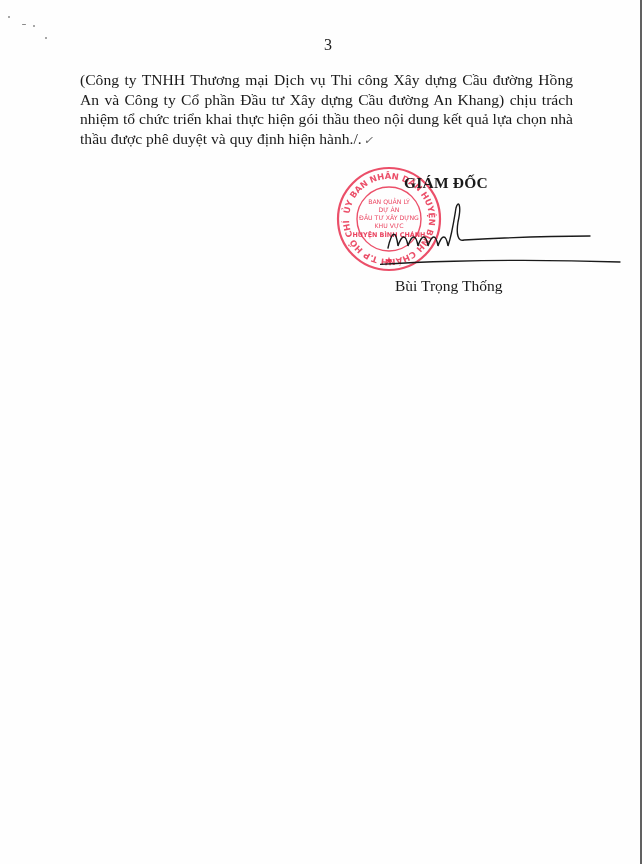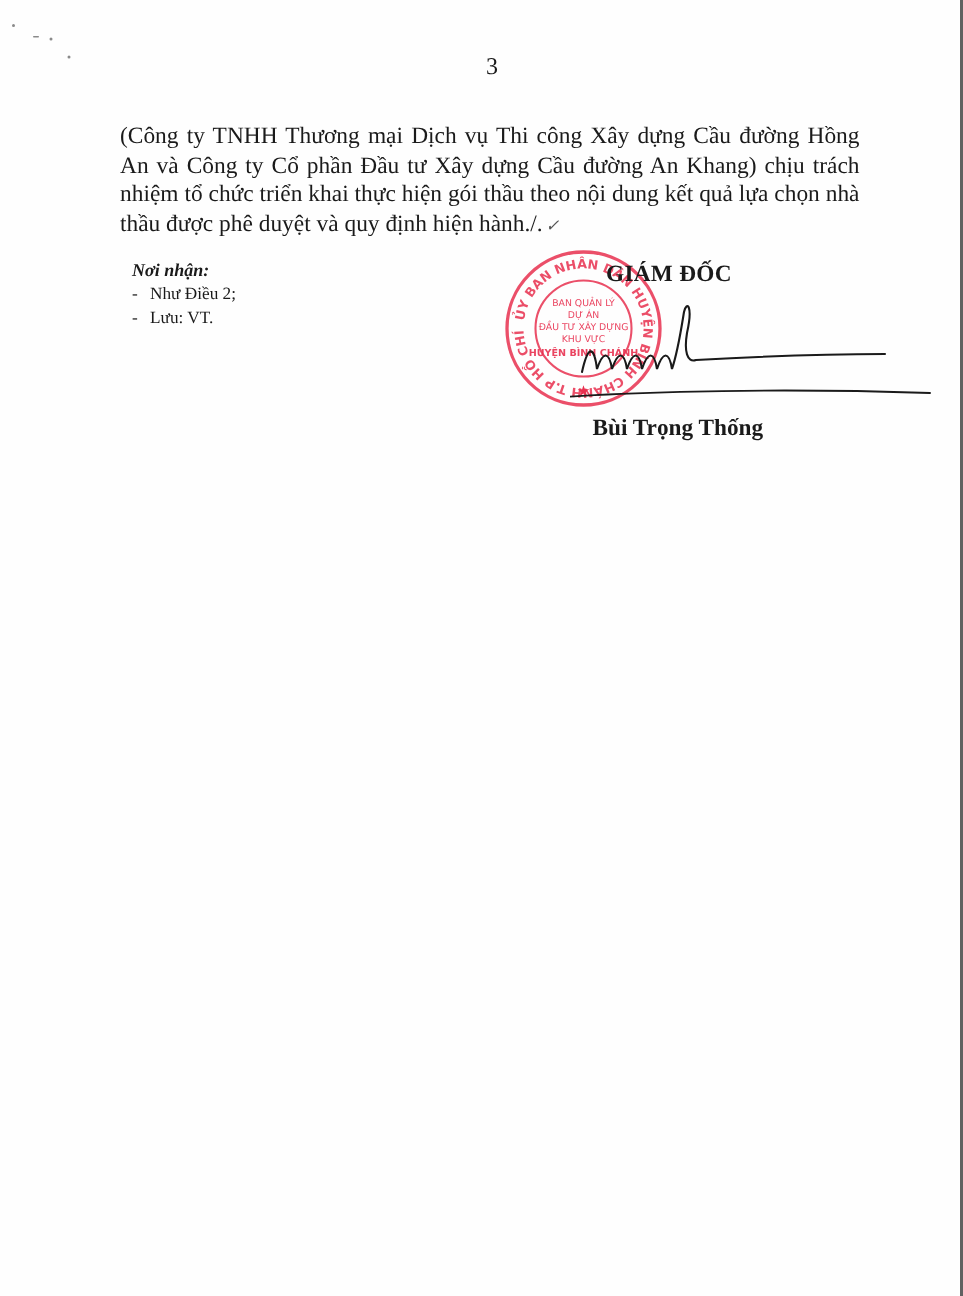--- a/index.html
+++ b/index.html
@@ -11,63 +11,54 @@
       position: relative;
     }
     .page { position: absolute; inset: 0; background: #fefefe; }
     .right-edge { position: absolute; top: 0; right: 0; width: 2px; height: 864px; background: #3a3a3a; opacity: 0.8; }
     .speck { position: absolute; width: 2px; height: 2px; background: #8a8a8a; border-radius: 1px; }
     .page-number {
       position: absolute; top: 36px; left: 0; width: 656px; text-align: center;
       font-size: 16px;
     }
     .body-para {
-      position: absolute; top: 81px; left: 80px; width: 493px;
+      position: absolute; top: 70px; left: 80px; width: 493px;
       font-size: 15.6px; line-height: 19.5px; text-align: justify;
       text-align-last: left;
     }
     .body-para .tick { font-style: italic; color: #555; font-size: 11px; margin-left: 2px; }
     .recipients { position: absolute; top: 172px; left: 88px; font-size: 11.5px; line-height: 16px; }
     .recipients .title { font-weight: bold; font-style: italic; font-size: 12px; }
     .recipients .item { padding-left: 0; }
     .recipients .dash { display: inline-block; width: 12px; }
     .signer-title {
       position: absolute; top: 174px; left: 404px; font-weight: bold; font-size: 15.5px; letter-spacing: 0.2px;
     }
     .signer-name {
-      position: absolute; top: 277px; left: 395px; font-weight: bold; font-size: 15.5px;
+      position: absolute; top: 277px; left: 395px; font-weight: normal; font-size: 15.5px;
     }
     .stamp { position: absolute; top: 166px; left: 336px; width: 106px; height: 106px; }
     .signature { position: absolute; top: 200px; left: 380px; width: 250px; height: 70px; }
   </style>
 </head>
 <body>
 
 <div class="page">
   <div class="right-edge"></div>
   <div class="speck" style="top:16px;left:8px;"></div>
   <div class="speck" style="top:24px;left:22px;width:4px;height:1px;"></div>
   <div class="speck" style="top:25px;left:33px;"></div>
   <div class="speck" style="top:37px;left:45px;"></div>
 
   <div class="page-number">3</div>
 
   <div class="body-para">
     <span>(Công ty TNHH Thương mại Dịch vụ Thi công Xây dựng Cầu đường Hồng An và Công ty Cổ phần Đầu tư Xây dựng Cầu đường An Khang) chịu trách nhiệm tổ chức triển khai thực hiện gói thầu theo nội dung kết quả lựa chọn nhà thầu được phê duyệt và quy định hiện hành./.</span><span class="tick">✓</span>
   </div>
 
-  <div class="recipients">
-    <div class="title">Nơi nhận:</div>
-    <div class="item">
-      <span class="dash">-</span><span>Như Điều 2;</span>
-    </div>
-    <div class="item">
-      <span class="dash">-</span><span>Lưu: VT.</span>
-    </div>
-  </div>
 
   <svg class="stamp" viewBox="0 0 106 106">
     <defs>
       <path id="ringPath" d="M 53,53 m -40,0 a 40,40 0 1,1 80,0 a 40,40 0 1,1 -80,0"></path>
     </defs>
     <circle cx="53" cy="53" r="51" fill="none" stroke="#e8304f" stroke-width="2.2" opacity="0.85"></circle>
     <circle cx="53" cy="53" r="32" fill="none" stroke="#e8304f" stroke-width="1.4" opacity="0.85"></circle>
     <text font-family="DejaVu Sans, sans-serif" font-size="8.5" font-weight="bold" fill="#e8304f" opacity="0.85">
       <textPath href="#ringPath" startOffset="2%">ỦY BAN NHÂN DÂN HUYỆN BÌNH CHÁNH T.P HỒ CHÍ MINH</textPath>
     </text>

